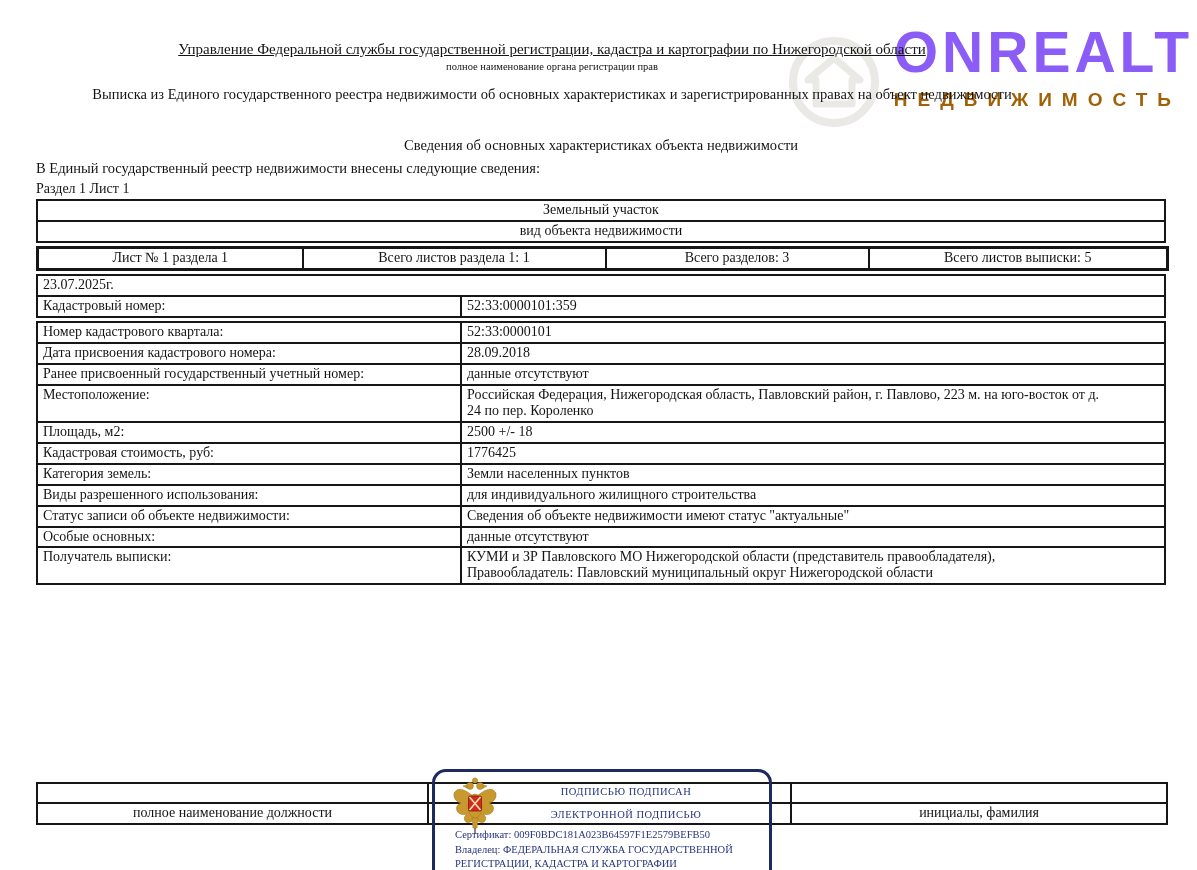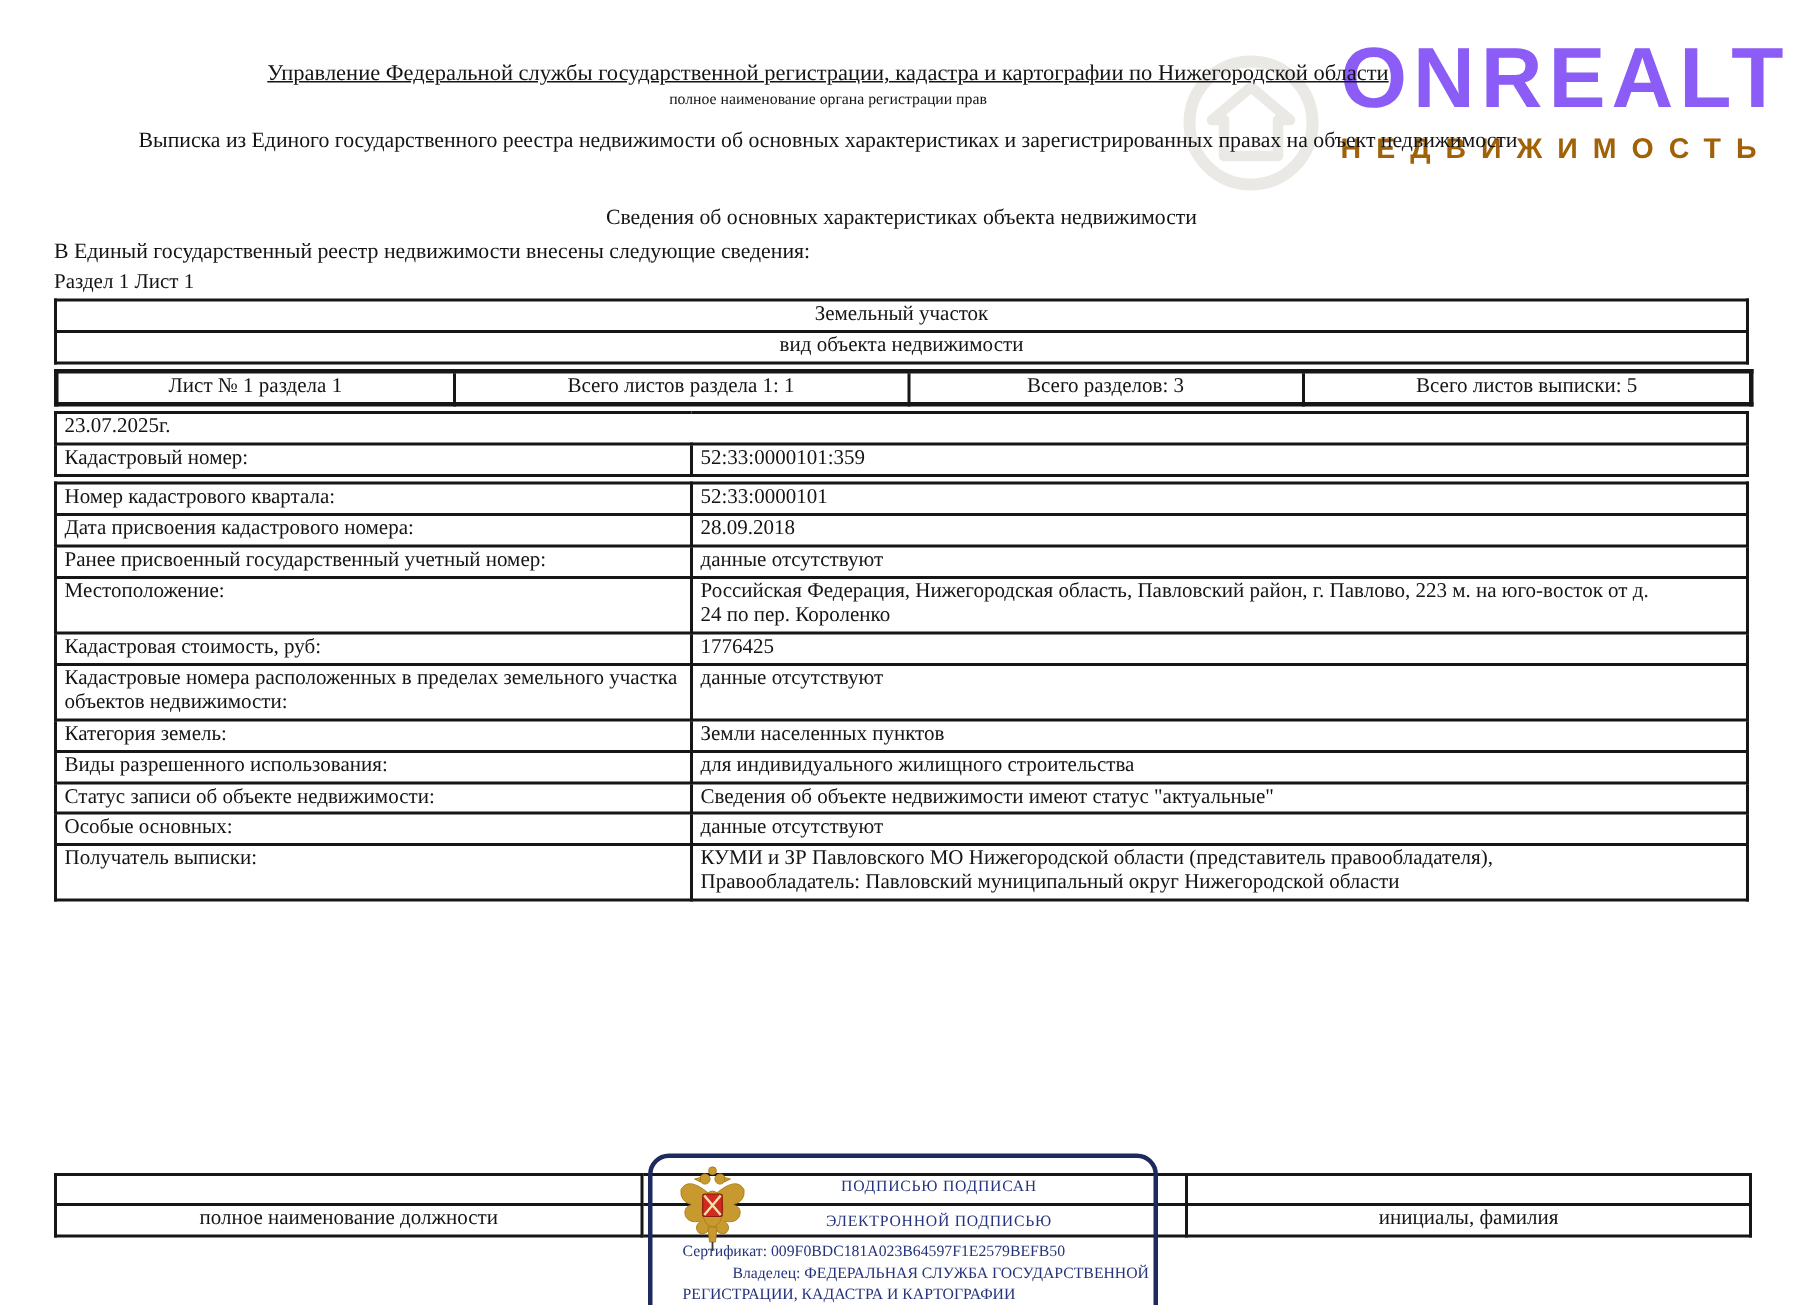--- a/index.html
+++ b/index.html
@@ -48,21 +48,21 @@
 
   
   .stamp {
     position:absolute; left:432px; top:769px; width:334px; height:118px;
     border:3px solid; border-radius:14px; z-index:2; background:transparent;
   }
   .stamp div { position:absolute; font-size:10.5px; }
   .stamp-l1 { top:14px; left:66px; width:250px; text-align:center; font-size:11.5px; letter-spacing:0.5px; }
   .stamp-l2 { top:37px; left:66px; width:250px; text-align:center; font-size:11.5px; letter-spacing:0.5px; }
   .stamp-cert { top:57px; left:20px; width:300px; }
-  .stamp-own1 { top:72px; left:31px; width:300px;text-align:right; }
+  .stamp-own1 { top:72px; left:20px; width:300px; }
   .stamp-own2 { top:86px; left:20px; width:300px; }
   .emblem { position:absolute; left:16px; top:4px; }
 </style>
 </head>
 <body>
 
 <div class="page">
 
   <div class="watermark">
     <div class="wm-icon">
@@ -145,26 +145,26 @@
     <tr>
           <td>Ранее присвоенный государственный учетный номер:</td>
           <td class="val">данные отсутствуют</td>
         </tr>
     <tr>
           <td>Местоположение:</td>
           <td class="val">Российская Федерация, Нижегородская область, Павловский район, г. Павлово, 223 м. на юго-восток от д.
 24 по пер. Короленко</td>
         </tr>
     <tr>
+          <td>Площадь, м2:</td>
+          <td class="val">2500 +/- 18</td>
+        </tr>
+    <tr>
           <td>Кадастровая стоимость, руб:</td>
           <td class="val">1776425</td>
-        </tr>
-    <tr>
-          <td>Кадастровые номера расположенных в пределах земельного участка объектов недвижимости:</td>
-          <td class="val">данные отсутствуют</td>
         </tr>
     <tr>
           <td>Категория земель:</td>
           <td class="val">Земли населенных пунктов</td>
         </tr>
     <tr>
           <td>Виды разрешенного использования:</td>
           <td class="val">для индивидуального жилищного строительства</td>
         </tr>
     <tr>

